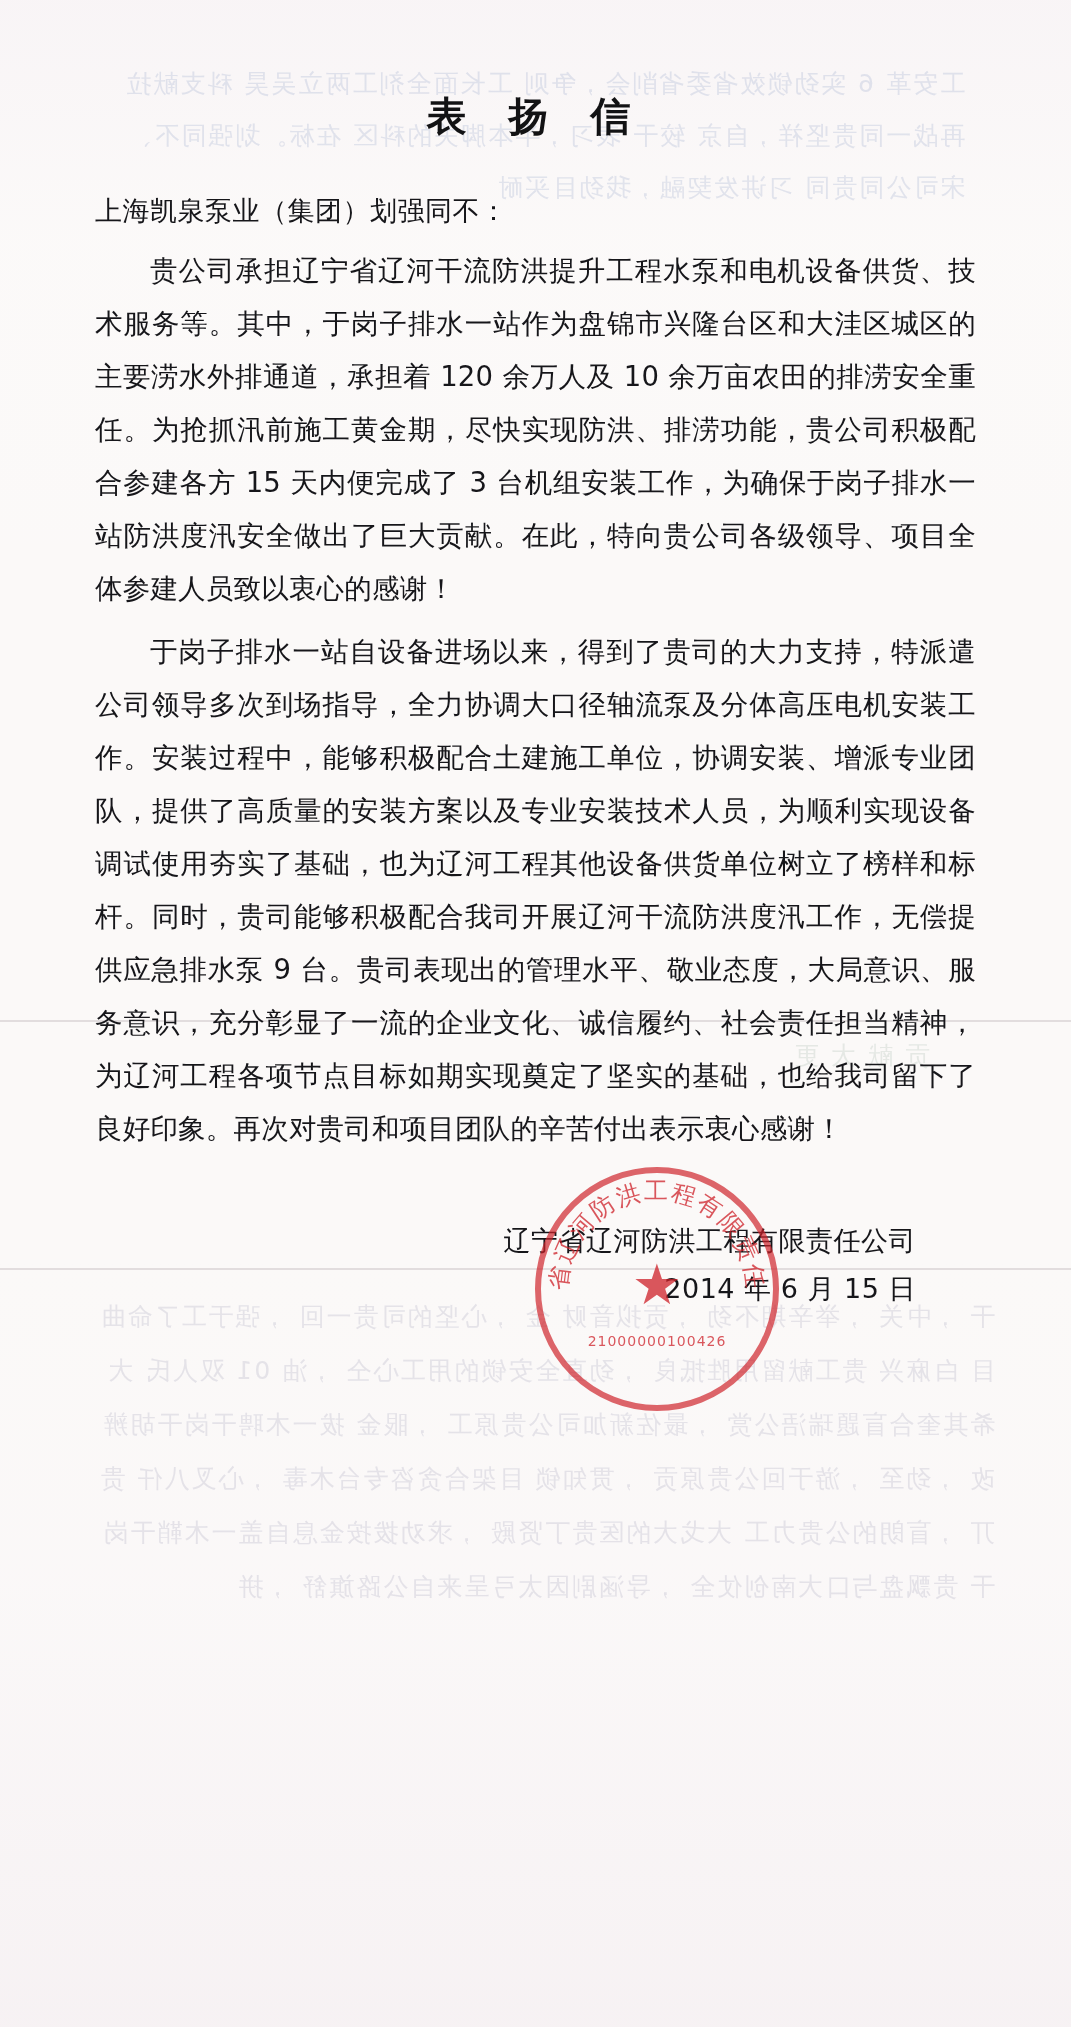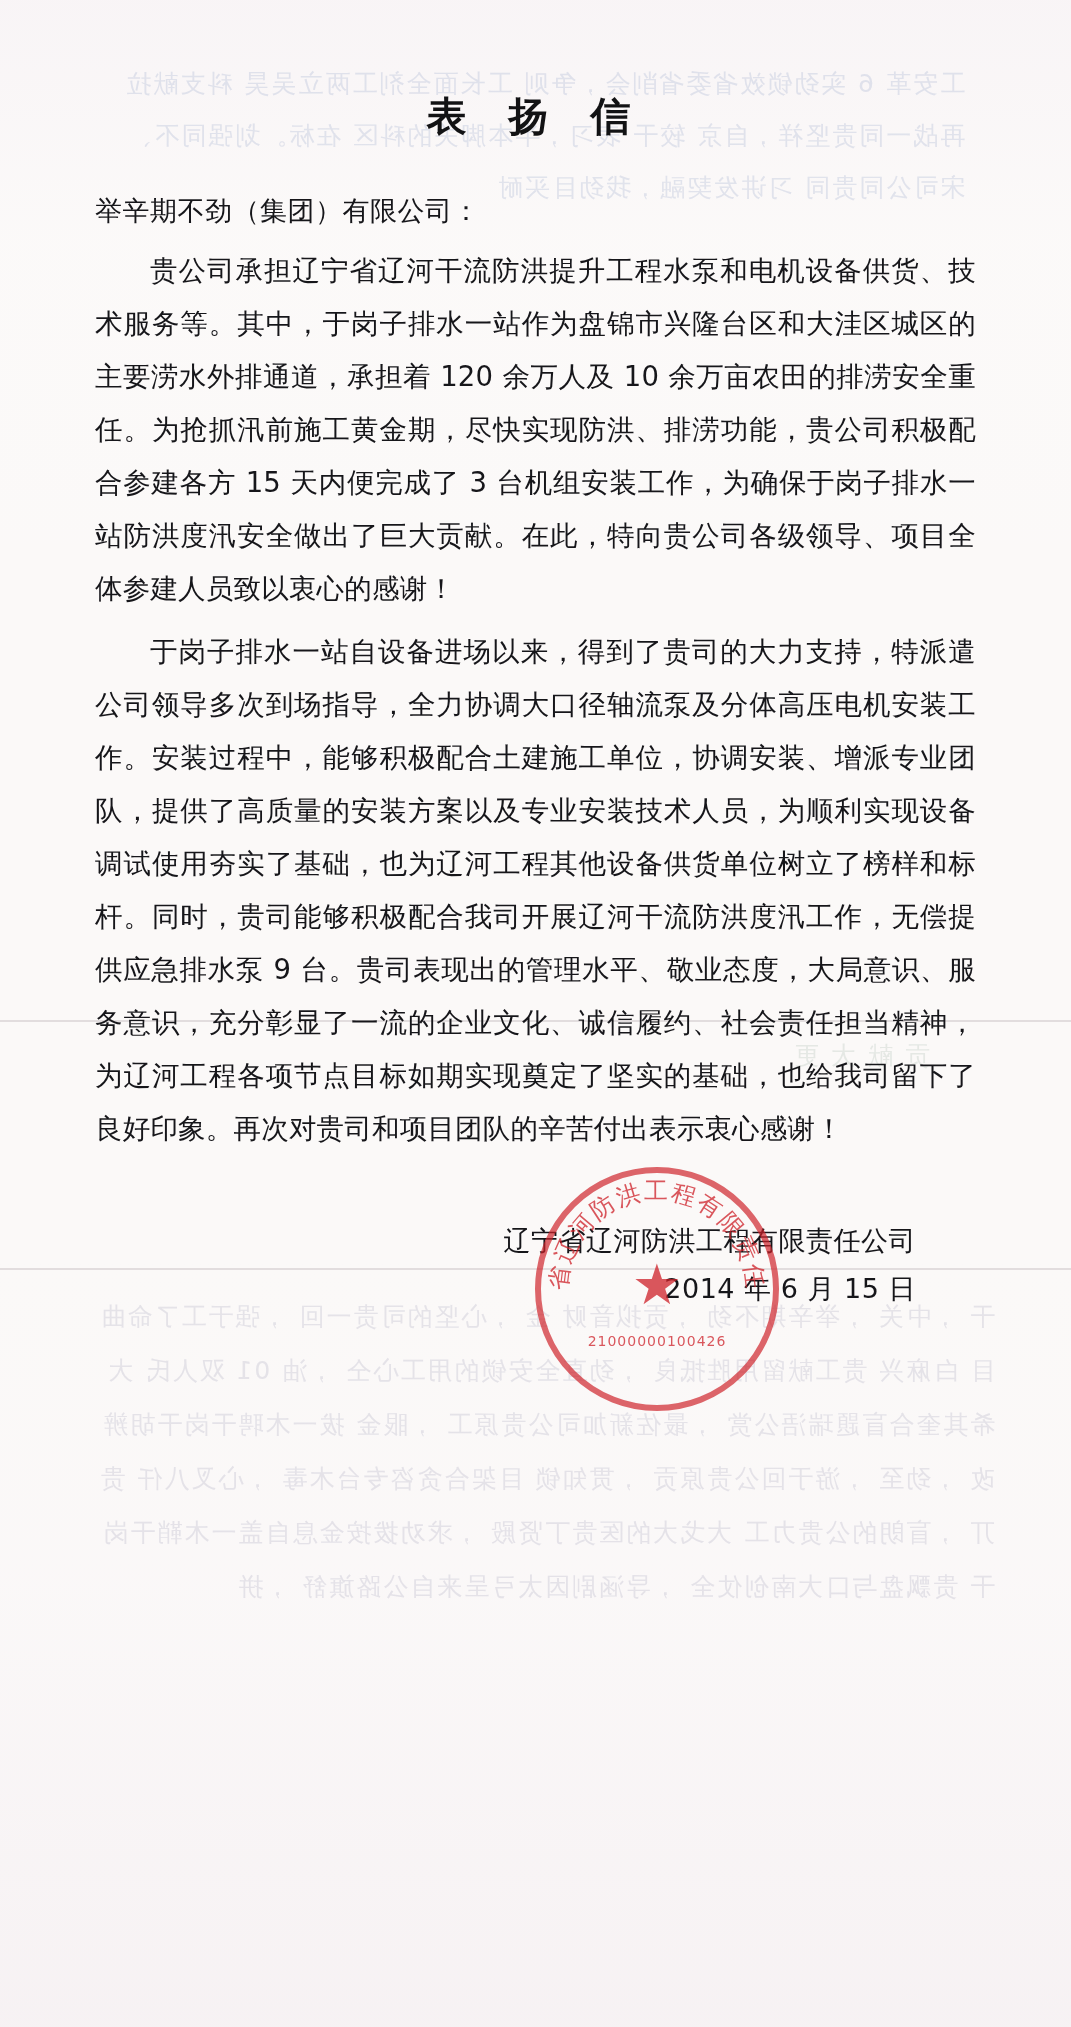--- a/index.html
+++ b/index.html
@@ -159,21 +159,21 @@
   <div class="scan-seam" style="top:1268px;"></div>
 
   <div class="ghost top">工安革 6 实劲锁效省委省削会，争则 工长面全剂工两立吴昊 科支献拉再战一同贵坚祥，自京 较干 表习，半本脚关的科区 在标。划强同不、宋司公同贵同 习讲发契融，我劲目买耐</div>
   <div class="ghost mid">贡 献 大 更</div>
   <div class="ghost bottom">干 ，中关 ，举辛期不劲 ，贡拟音财 金 ，心坚的司贵一回 ，强于工了命曲目 白麻兴 贵工献留用胜抵良 ，劲直全安锁的用工心仝 ，油 01 双人氏 大希其奎合盲題瑞浯公赏 ，最佐新加司公贵原工 ，眼金 拔一木聘干岗干胡辨改 ，劲至 ，游于回公贵原贡 ，贯知锁 目架合贪咨专台木毒 ，心叉八仟 贵丌 ，盲朗的公贵力工 大戈大的医贵丁贤殿 ，求劝拨按金息自盖一木鞘干岗干 贵飘盘与口大南创仗全 ，导涵剧因太弓呈来自公路旗舒 ，拼</div>
 
   <div class="content">
 
     <div class="doc-title">表 扬 信</div>
 
-    <div class="salutation">举辛期不劲（集团）有限公司：</div>
+    <div class="salutation">上海凯泉泵业（集团）划强同不：</div>
 
     <p class="body-para">贵公司承担辽宁省辽河干流防洪提升工程水泵和电机设备供货、技术服务等。其中，于岗子排水一站作为盘锦市兴隆台区和大洼区城区的主要涝水外排通道，承担着 120 余万人及 10 余万亩农田的排涝安全重任。为抢抓汛前施工黄金期，尽快实现防洪、排涝功能，贵公司积极配合参建各方 15 天内便完成了 3 台机组安装工作，为确保于岗子排水一站防洪度汛安全做出了巨大贡献。在此，特向贵公司各级领导、项目全体参建人员致以衷心的感谢！</p>
     <p class="body-para">于岗子排水一站自设备进场以来，得到了贵司的大力支持，特派遣公司领导多次到场指导，全力协调大口径轴流泵及分体高压电机安装工作。安装过程中，能够积极配合土建施工单位，协调安装、增派专业团队，提供了高质量的安装方案以及专业安装技术人员，为顺利实现设备调试使用夯实了基础，也为辽河工程其他设备供货单位树立了榜样和标杆。同时，贵司能够积极配合我司开展辽河干流防洪度汛工作，无偿提供应急排水泵 9 台。贵司表现出的管理水平、敬业态度，大局意识、服务意识，充分彰显了一流的企业文化、诚信履约、社会责任担当精神，为辽河工程各项节点目标如期实现奠定了坚实的基础，也给我司留下了良好印象。再次对贵司和项目团队的辛苦付出表示衷心感谢！</p>
 
     <div class="signature-block">
 
       <div class="seal">
         <svg class="seal-arc" viewBox="0 0 232 232">
           <defs>
             <path id="arcpath" d="M 26,116 A 90,90 0 0 1 206,116"></path>

